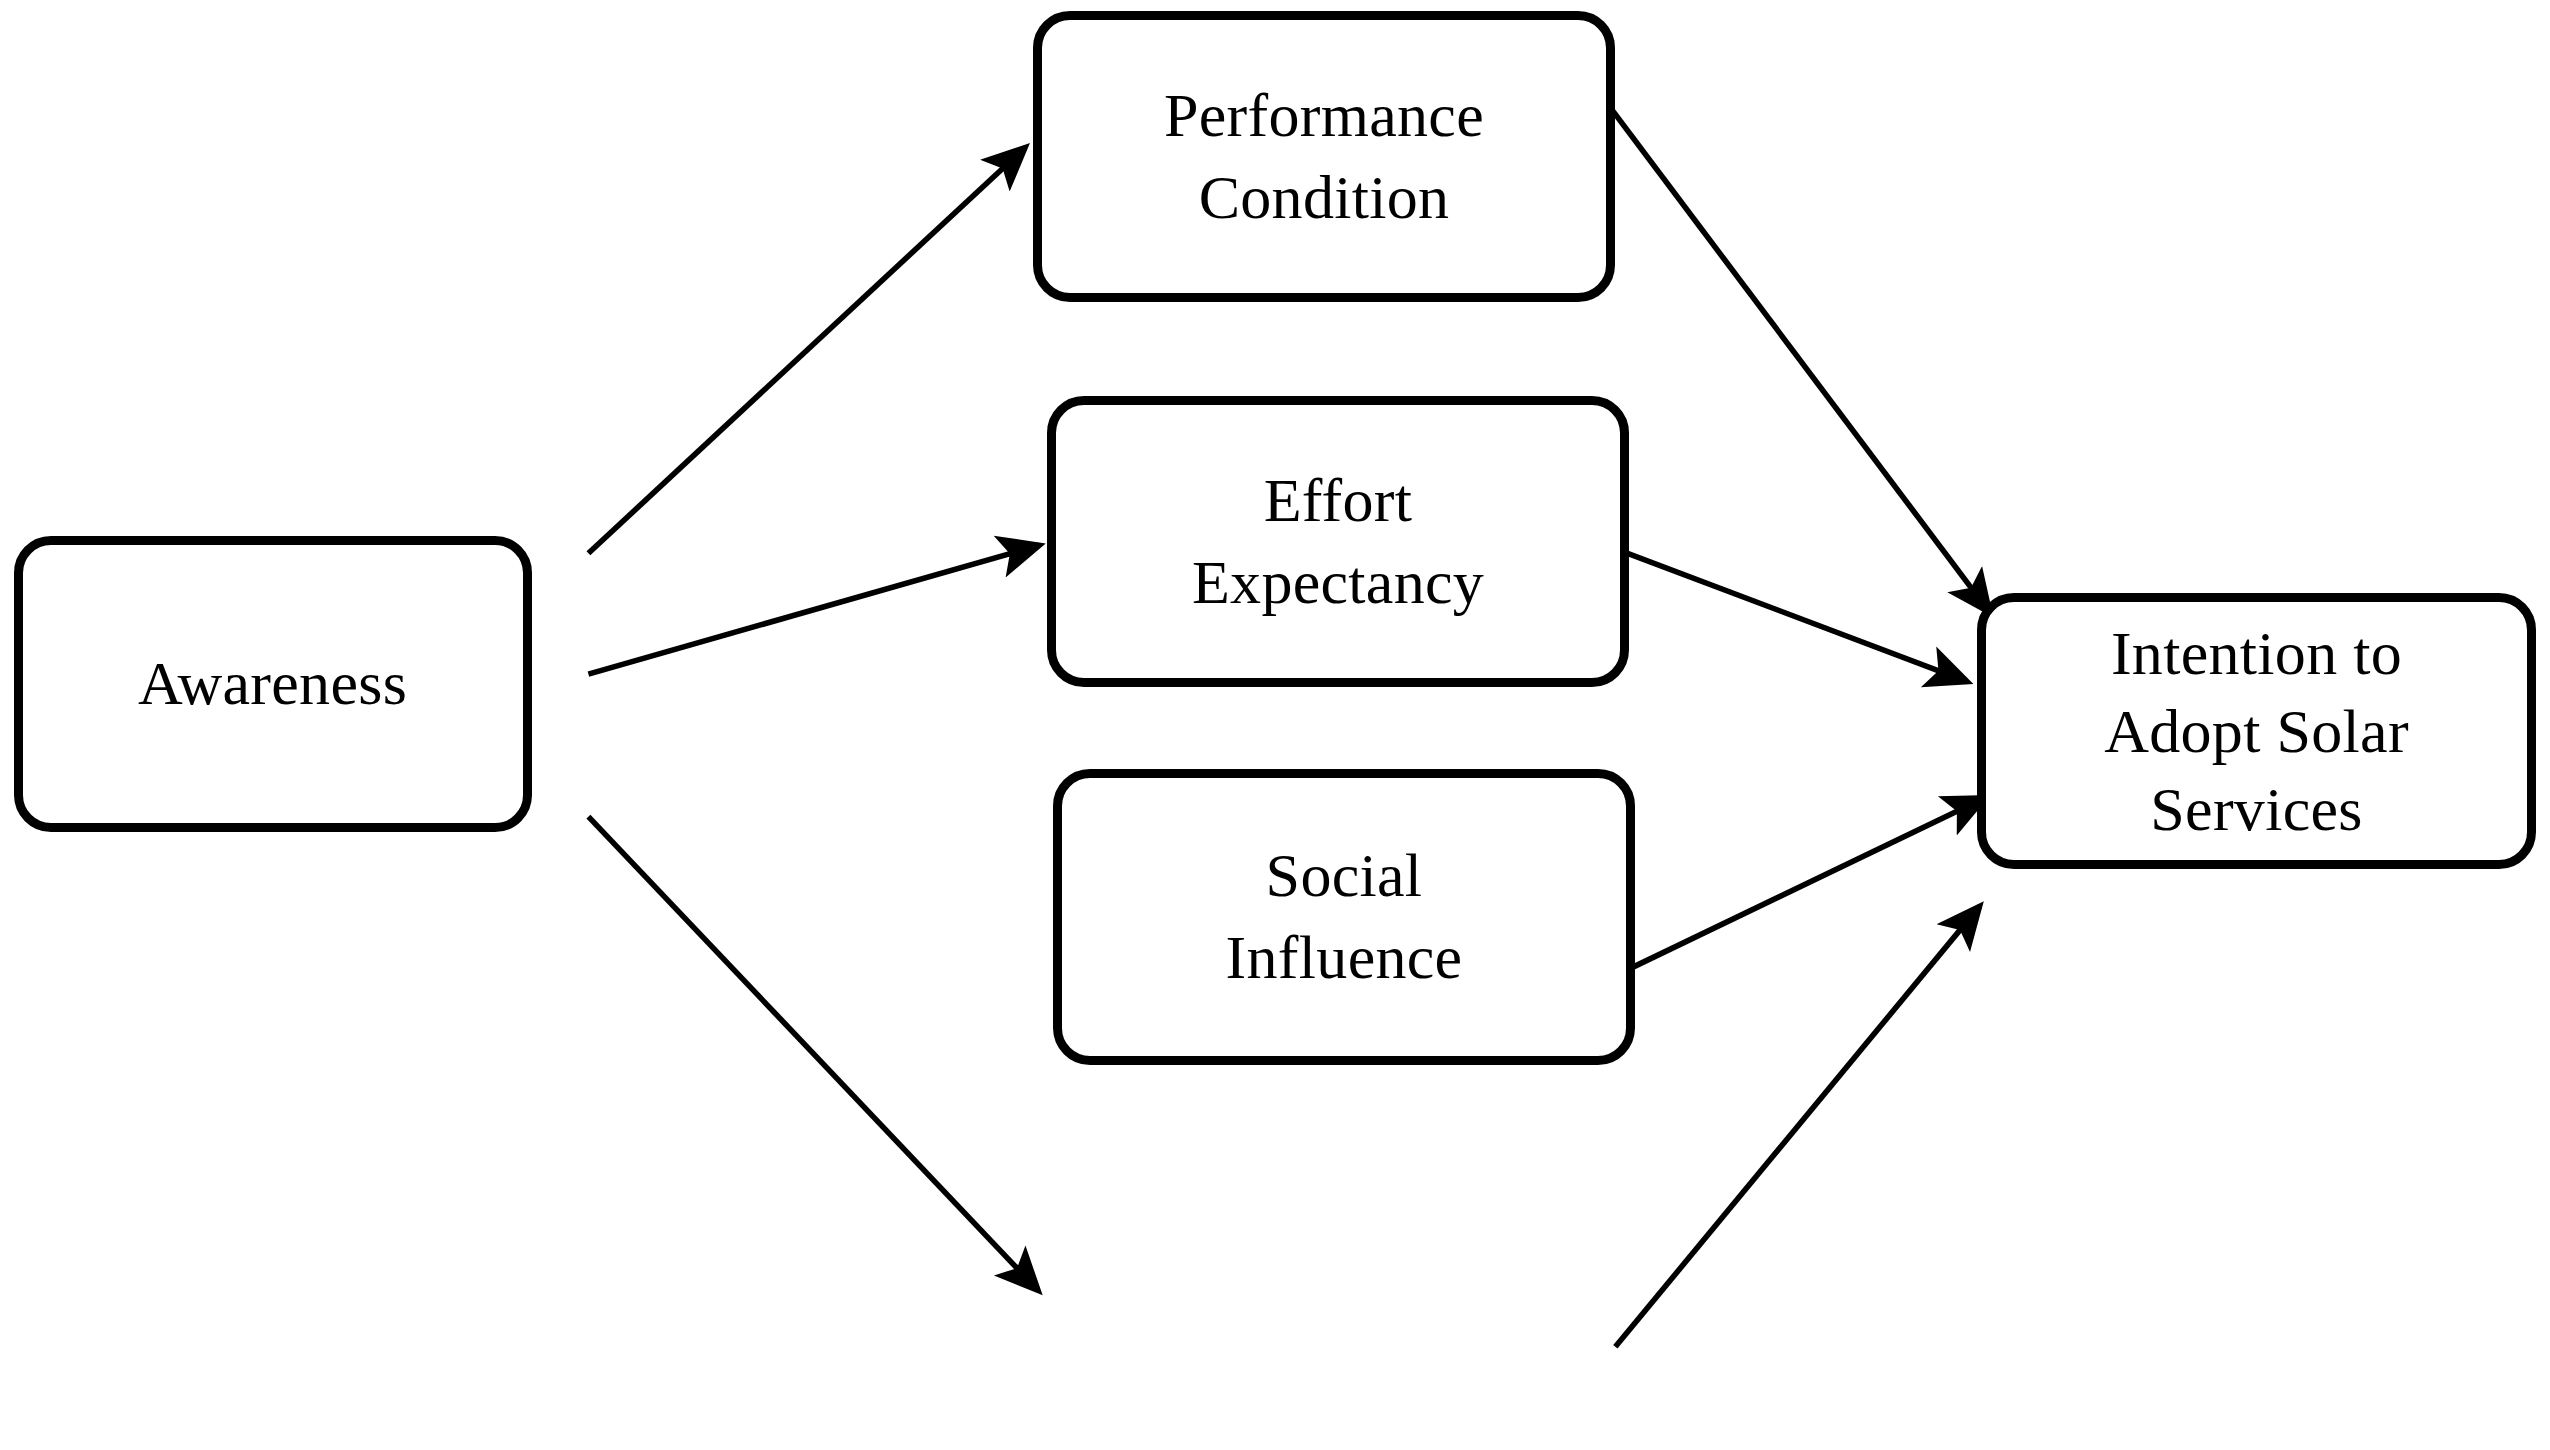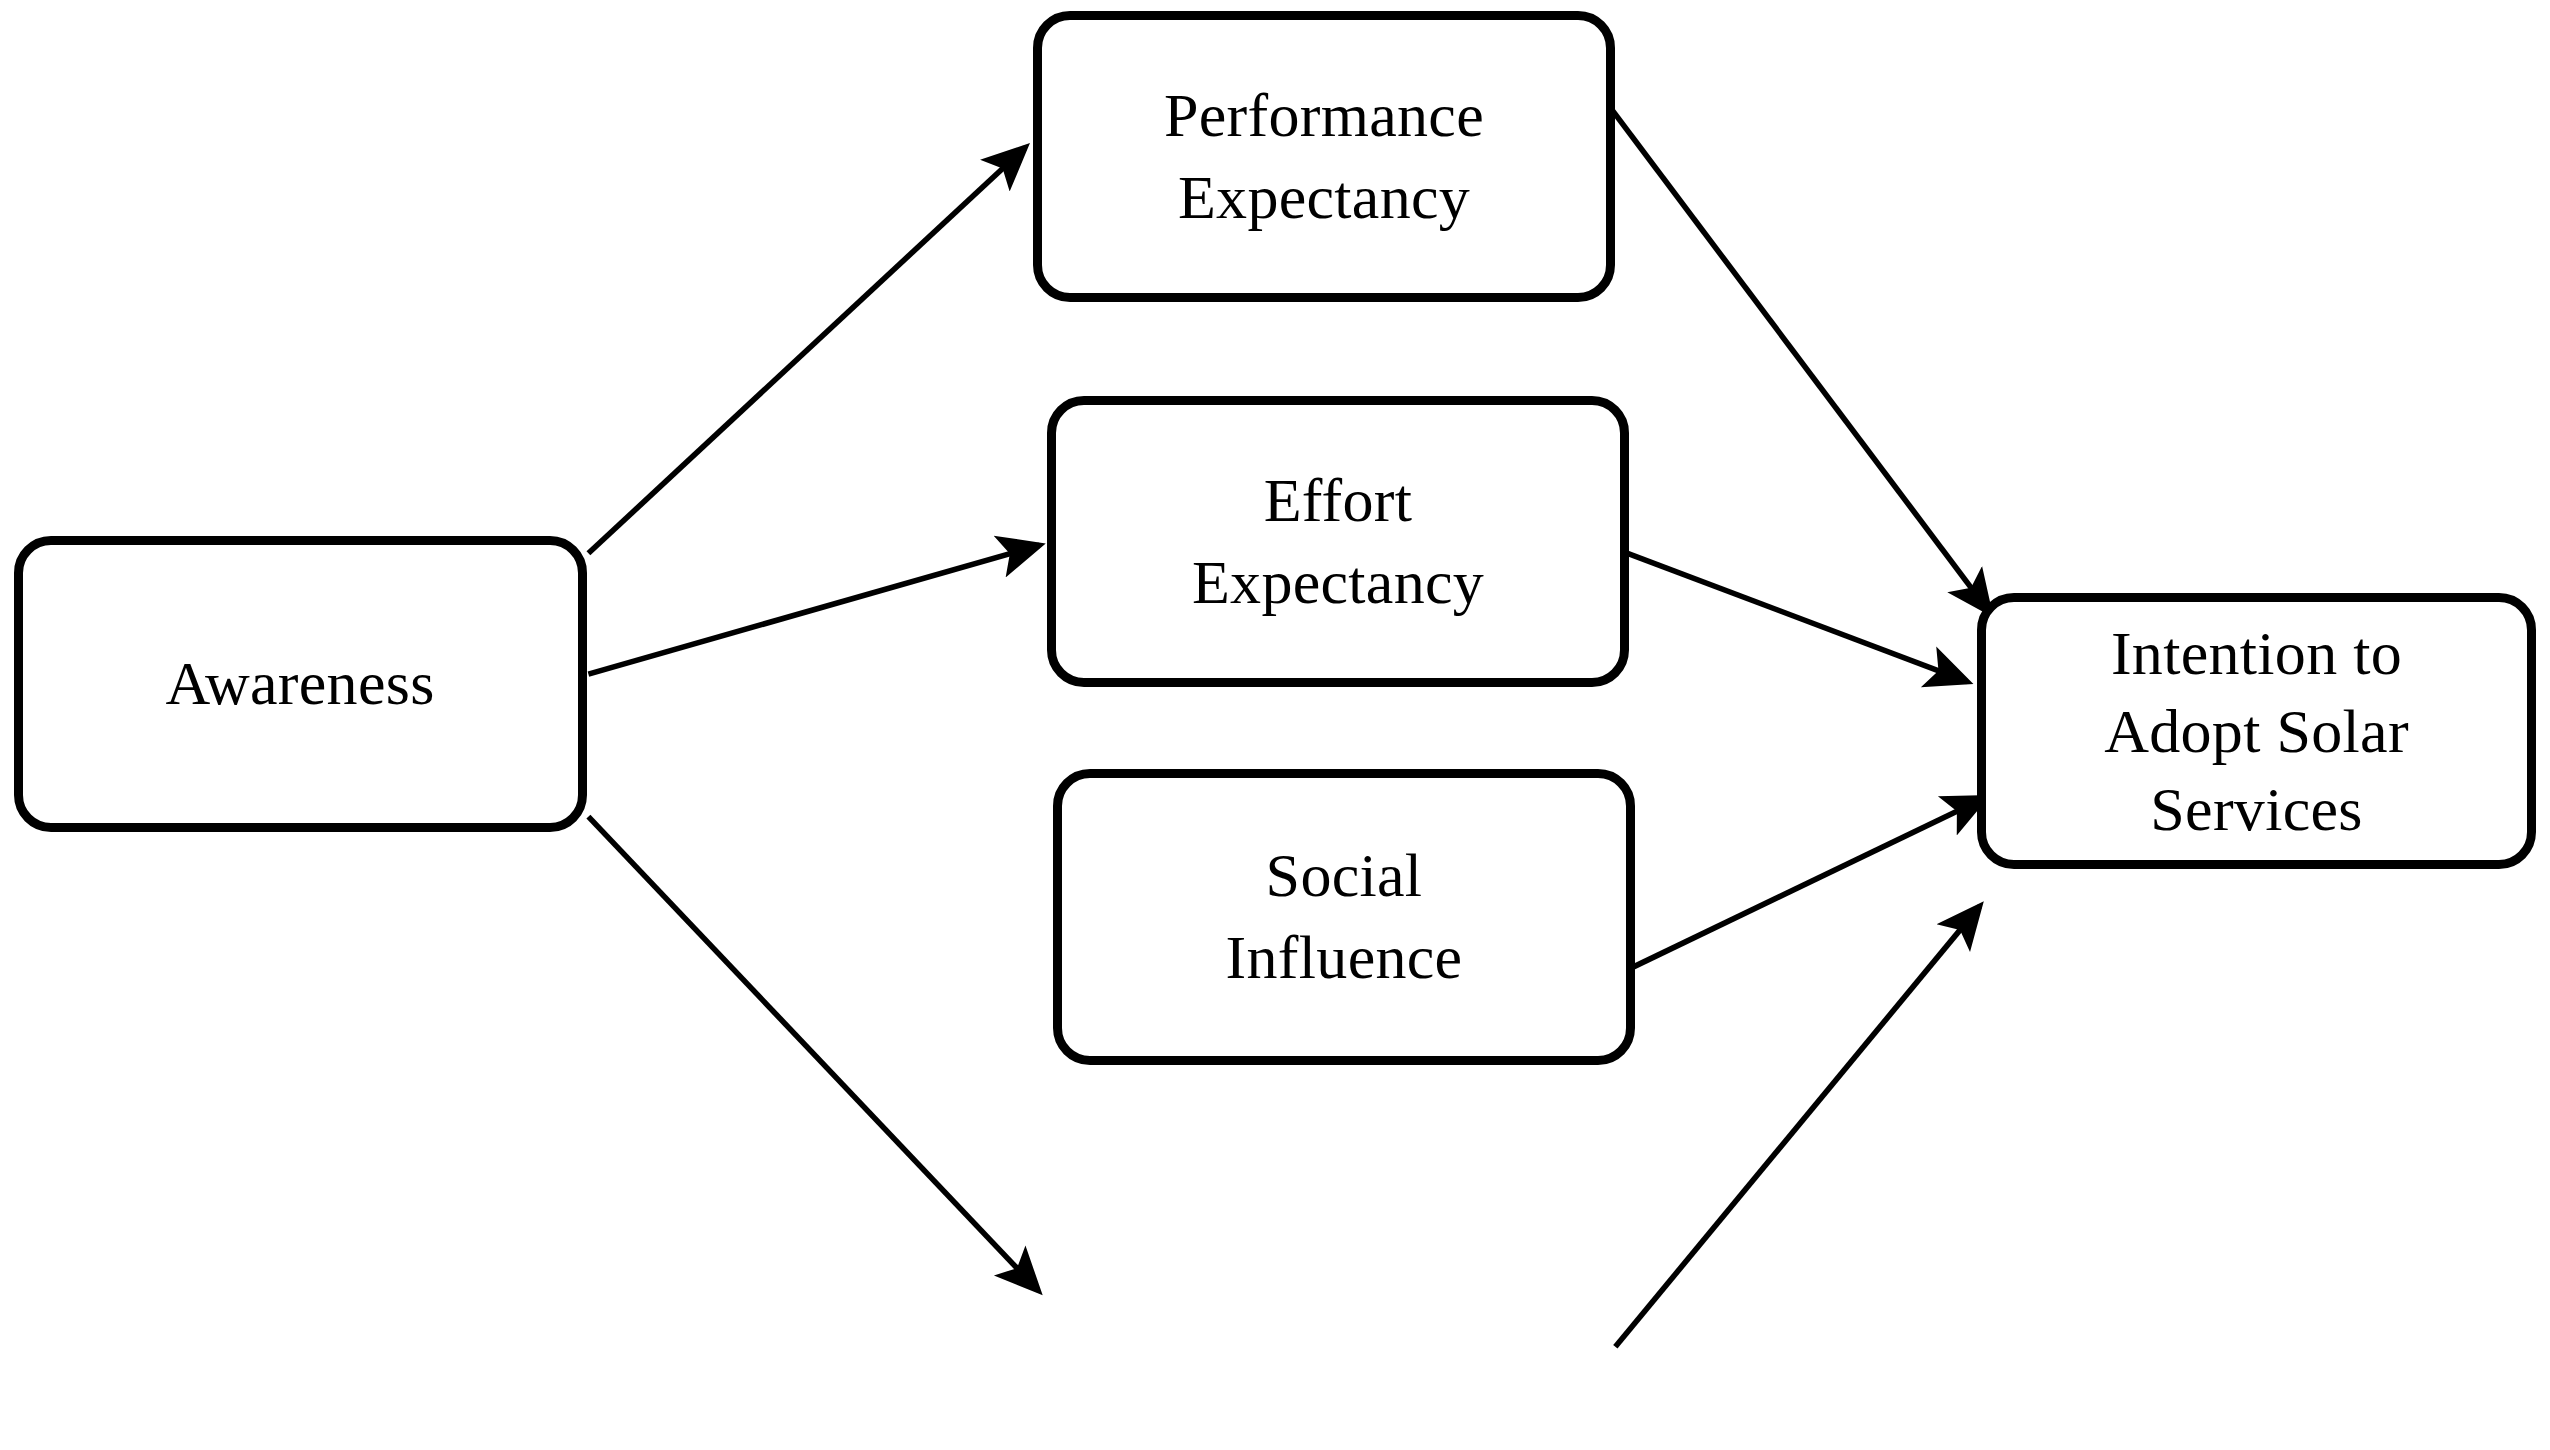--- a/index.html
+++ b/index.html
@@ -65,27 +65,27 @@
 
     <line x1="2592" y1="163" x2="3212" y2="988" stroke="#000000" stroke-width="9" marker-end="url(#arrowhead)"></line>
 
     <line x1="2601" y1="883" x2="3176" y2="1100" stroke="#000000" stroke-width="9" marker-end="url(#arrowhead)"></line>
 
     <line x1="2618" y1="1570" x2="3204" y2="1288" stroke="#000000" stroke-width="9" marker-end="url(#arrowhead)"></line>
 
     <line x1="2608" y1="2174" x2="3196" y2="1463" stroke="#000000" stroke-width="9" marker-end="url(#arrowhead)"></line>
   </svg>
 
-  <div class="node-box" style="left:13.6px; top:536px; width:573px; height:296px;">
+  <div class="node-box" style="left:13.6px; top:536px; width:518px; height:296px;">
     <span class="node-label">Awareness</span>
   </div>
 
   <div class="node-box" style="left:1033px; top:11px; width:582px; height:291px;">
     <span class="node-label">Performance
-Expectancy</span>
+Condition</span>
   </div>
 
   <div class="node-box" style="left:1047px; top:396px; width:582px; height:291px;">
     <span class="node-label">Effort
 Expectancy</span>
   </div>
 
   <div class="node-box" style="left:1053px; top:769px; width:582px; height:296px;">
     <span class="node-label">Social
 Influence</span>

